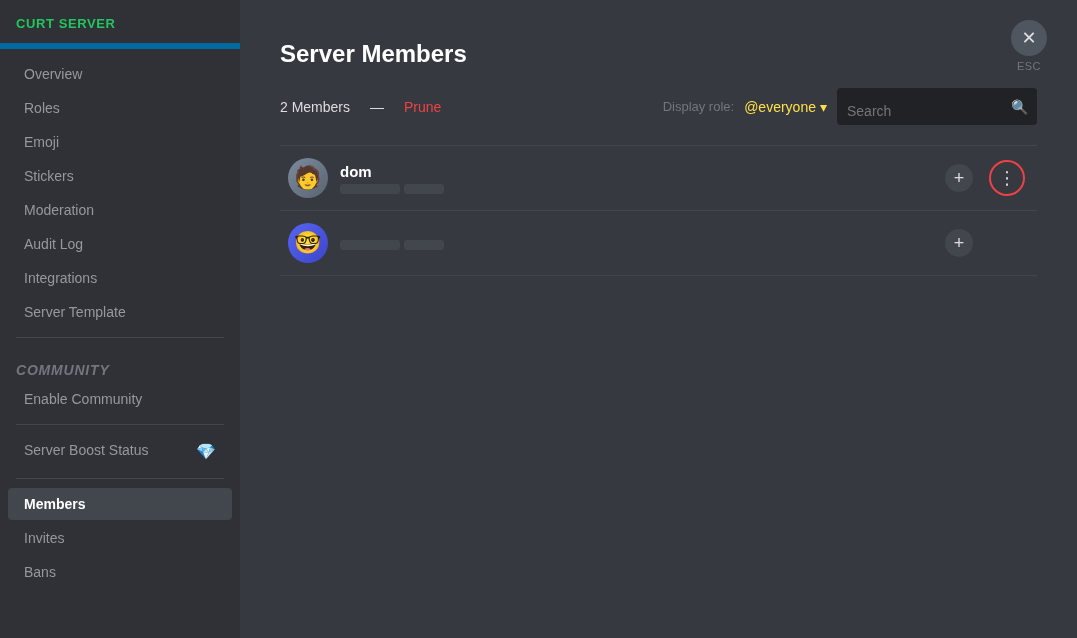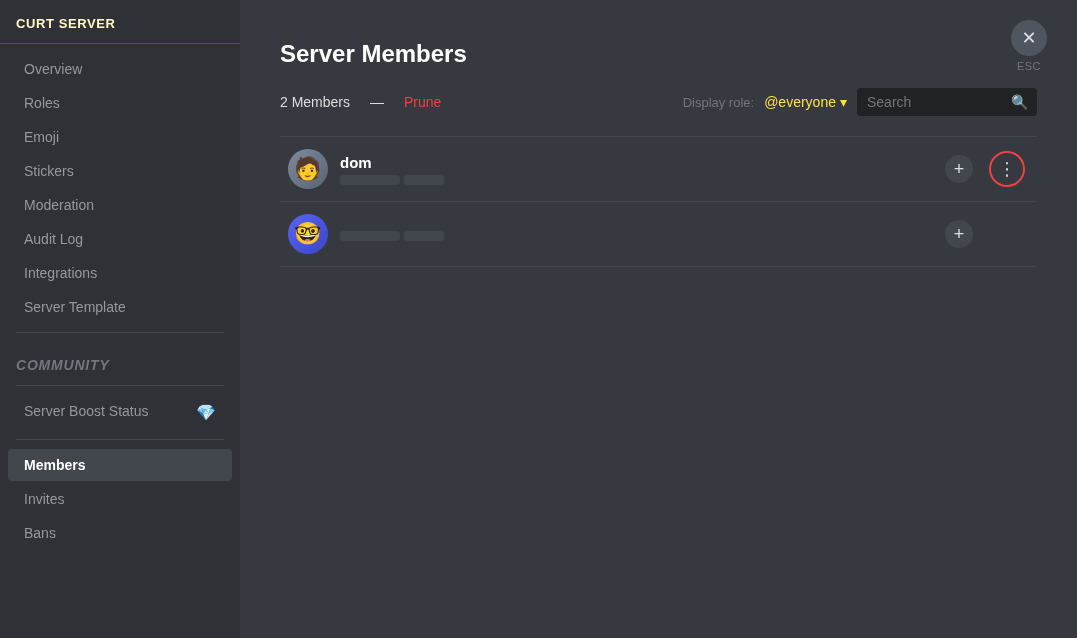--- a/index.html
+++ b/index.html
@@ -21,25 +21,25 @@
       height: 638px;
       overflow-y: auto;
       padding: 16px 0;
       display: flex;
       flex-direction: column;
     }
 
     .sidebar-server-name {
       font-size: 13px;
       font-weight: 700;
-      color: #fef9c3;
+      color: #22c55e;
       text-transform: uppercase;
       letter-spacing: 0.6px;
       padding: 0 16px 12px 16px;
-      border-bottom: 1px solid #0369a1;
+      border-bottom: 6px solid #0369a1;
       margin-bottom: 8px;
     }
 
     .sidebar-item {
       padding: 8px 16px;
       font-size: 14px;
       color: #96989d;
       cursor: pointer;
       border-radius: 4px;
       margin: 1px 8px;
@@ -126,24 +126,24 @@
     .search-wrapper {
       position: relative;
       display: flex;
       align-items: center;
     }
 
     .search-wrapper .search-input {
       background: #202225;
       border: none;
       border-radius: 4px;
-      padding: 6px 32px 6px 10px;
-      color: #dcddde;
-      font-size: 14px;
-      width: 180px;
+      padding: 15px 32px 6px 10px;
+      color: #dcddde;
+      font-size: 14px;
+      width: 200px;
       outline: none;
     }
 
     .search-icon-btn {
       position: absolute;
       right: 8px;
       color: #72767d;
       font-size: 14px;
       cursor: pointer;
     }
@@ -315,20 +315,23 @@
   <div class="sidebar-item">
     <span>Integrations</span>
   </div>
   <div class="sidebar-item">
     <span>Server Template</span>
   </div>
 
   <div class="sidebar-divider"></div>
 
   <div class="sidebar-section-label">COMMUNITY</div>
+  <div class="sidebar-item">
+    <span>Enable Community</span>
+  </div>
 
   <div class="sidebar-divider"></div>
 
   <div class="sidebar-item" style="display:flex;align-items:flex-start;justify-content:space-between;">
     <span>Server Boost Status</span>
     <span style="color:#ff73fa;font-size:16px;">💎</span>
   </div>
 
   <div class="sidebar-divider"></div>
 

